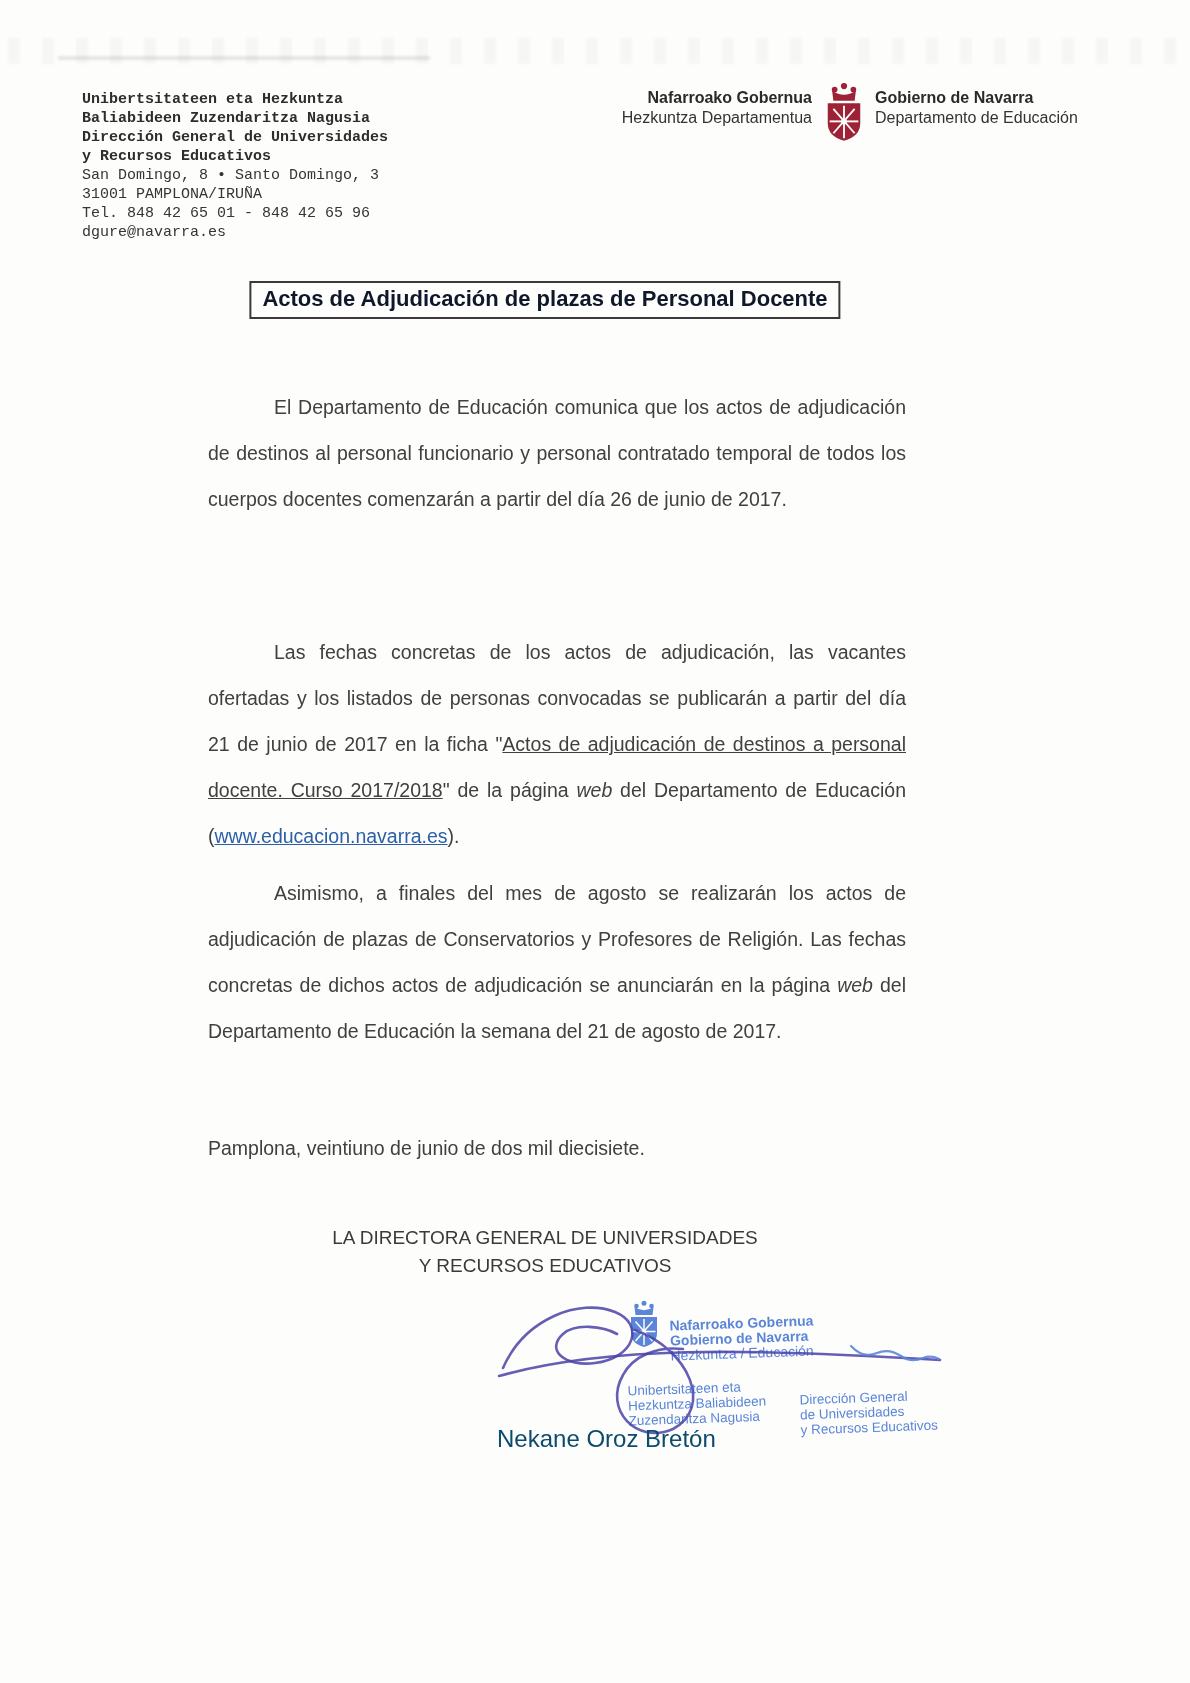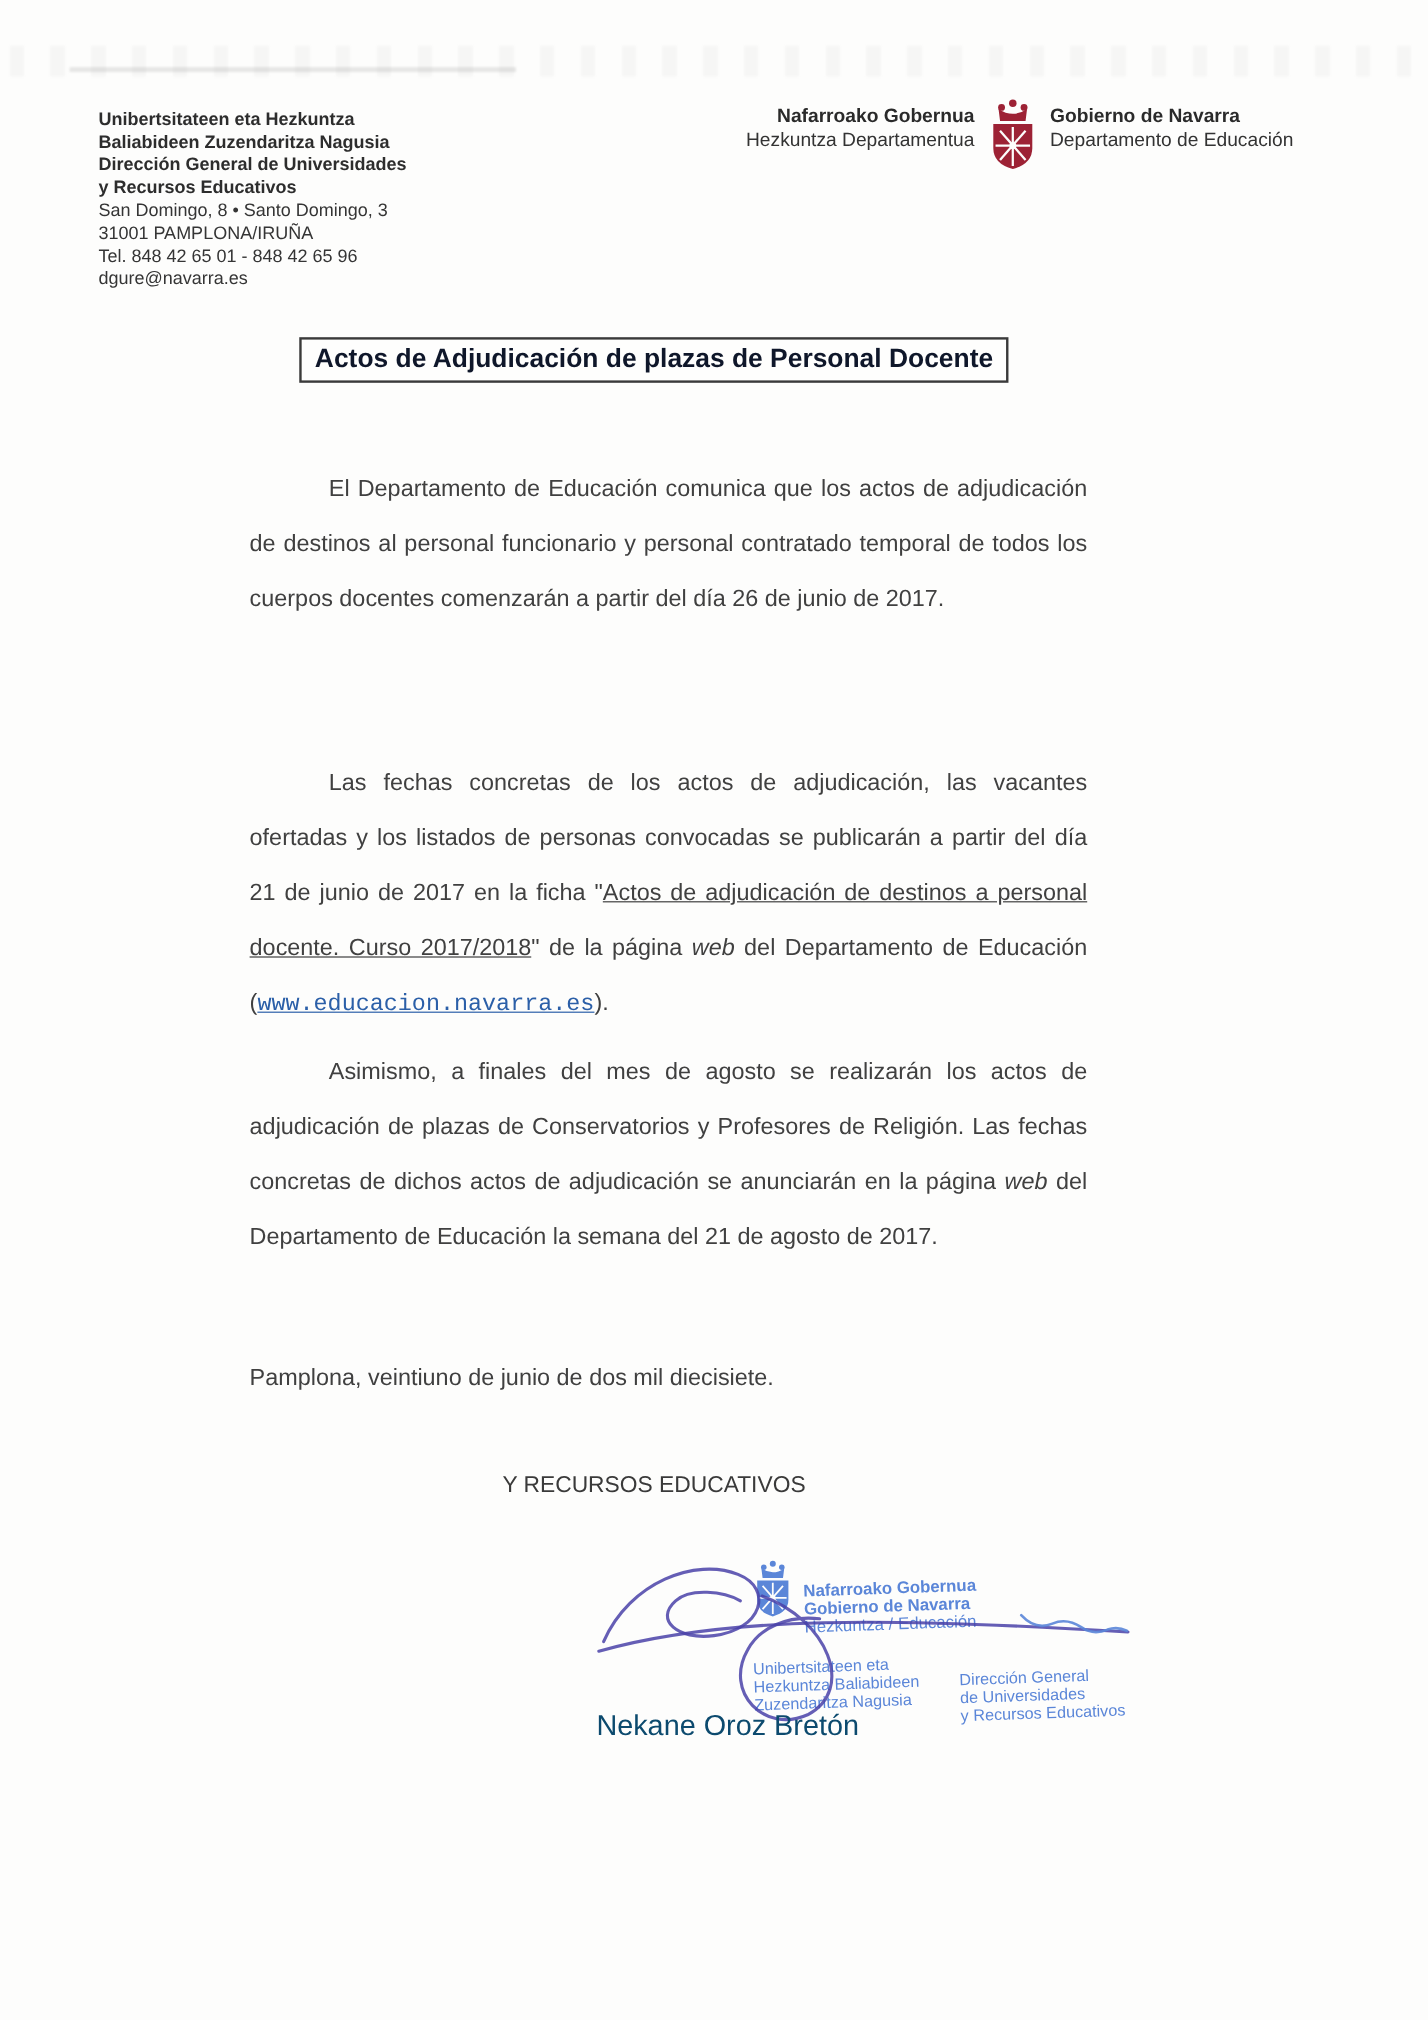--- a/index.html
+++ b/index.html
@@ -8,41 +8,41 @@
     background:#fdfdfc;overflow:hidden;
     font-family:"Liberation Sans", sans-serif;color:#3c3c3c;
   }
   
   .scan-noise{position:absolute;top:38px;left:8px;width:1170px;height:26px;
     background:repeating-linear-gradient(90deg,rgba(130,130,130,.05) 0 12px,transparent 12px 34px);
     filter:blur(1px);}
   .scan-line{position:absolute;top:56px;left:58px;width:372px;height:4px;
     background:rgba(100,100,100,.15);filter:blur(1px);}
   
-  .sender{position:absolute;left:82px;top:90px;font-size:15px;line-height:19px;color:#353535;}
+  .sender{position:absolute;left:82px;top:90px;font-size:15px;line-height:19px;color:#353535;font-family:Liberation Mono, monospace;}
   .sender .b{font-weight:bold;color:#2d2d2d;}
   
   .gov{position:absolute;left:612px;top:88px;display:flex;align-items:flex-start;}
   .gov-left{width:200px;text-align:right;font-size:16px;line-height:20px;color:#333;}
   .gov-right{font-size:16px;line-height:20px;color:#333;}
   .gov .b{font-weight:bold;color:#2a2a2a;}
   .gov-logo{margin:-6px 8px 0 9px;}
   .logo-red{fill:var(--logo-red,#9d2235);}
   .chain{stroke:#fdfdfc;stroke-width:1.5;fill:none;}
   
   .title-box{position:absolute;left:545px;top:281px;transform:translateX(-50%);
     border:2px solid #3a3a3a;padding:3px 11px 5px;white-space:nowrap;
     font-size:22px;font-weight:bold;color:#0f172a;background:rgba(255,255,255,.4);}
   
   .para{position:absolute;left:196px;width:698px;margin:12px;
     font-size:19.5px;line-height:46px;color:#404040;text-align:justify;}
   .indent{text-indent:66px;}
   .u{text-decoration:underline;}
   .i{font-style:italic;}
-  .link{color:var(--link-blue,#2b5fa8);text-decoration:underline;cursor:pointer;font-family:Liberation Mono, monospace;}
+  .link{color:var(--link-blue,#2b5fa8);text-decoration:underline;cursor:pointer;}
   .place-date{position:absolute;left:208px;top:1137px;margin:0;font-size:19.5px;color:#404040;}
   
   .role{position:absolute;left:196px;top:1224px;width:698px;text-align:center;
     font-size:19px;line-height:28px;color:#3a3a3a;}
   .stamp-head{position:absolute;left:670px;top:1316px;transform:rotate(-2deg);
     font-size:14px;line-height:15px;color:var(--stamp-blue,#5b86d8);}
   .stamp-head .b{font-weight:bold;}
   .stamp-col{position:absolute;font-size:13.5px;line-height:15px;
     color:var(--stamp-blue,#5b86d8);transform:rotate(-2deg);}
   .stamp-col.left{left:628px;top:1381px;}
@@ -110,20 +110,21 @@
 
   <p class="para indent" style="top:372px;">El Departamento de Educación comunica que los actos de adjudicación de destinos al personal funcionario y personal contratado temporal de todos los cuerpos docentes comenzarán a partir del día 26 de junio de 2017.</p>
 
   <p class="para indent" style="top:617px;"><span>Las fechas concretas de los actos de adjudicación, las vacantes ofertadas y los listados de personas convocadas se publicarán a partir del día 21 de junio de 2017 en la ficha "</span><span class="u">Actos  de adjudicación de destinos a personal docente. Curso 2017/2018</span><span>" de la página </span><span class="i">web</span><span> del Departamento de Educación (</span><a class="link">www.educacion.navarra.es</a><span>).</span></p>
 
   <p class="para indent" style="top:858px;"><span>Asimismo, a finales del mes de agosto se realizarán los actos de adjudicación de plazas de Conservatorios y Profesores  de Religión. Las fechas concretas de dichos actos de adjudicación se anunciarán en la página </span><span class="i">web</span><span> del Departamento de Educación la semana del 21 de agosto de 2017.</span></p>
 
   <p class="place-date">Pamplona, veintiuno de junio de dos mil diecisiete.</p>
 
   <div class="role">
+    <div>LA DIRECTORA GENERAL DE UNIVERSIDADES</div>
     <div>Y RECURSOS EDUCATIVOS</div>
   </div>
 
   <div class="stamp-shield">
     <svg width="36" height="48" viewBox="0 0 36 48">
       <circle class="stamp-fill" cx="10.5" cy="6" r="2.3"></circle>
       <circle class="stamp-fill" cx="18" cy="3.2" r="2.5"></circle>
       <circle class="stamp-fill" cx="25.5" cy="6" r="2.3"></circle>
       <path class="stamp-fill" d="M8.5 7 Q18 13.5 27.5 7 L26.5 15 H9.5 Z"></path>
       <path class="stamp-fill" d="M5 17 H31 V33 Q31 43.5 18 47 Q5 43.5 5 33 Z"></path>

